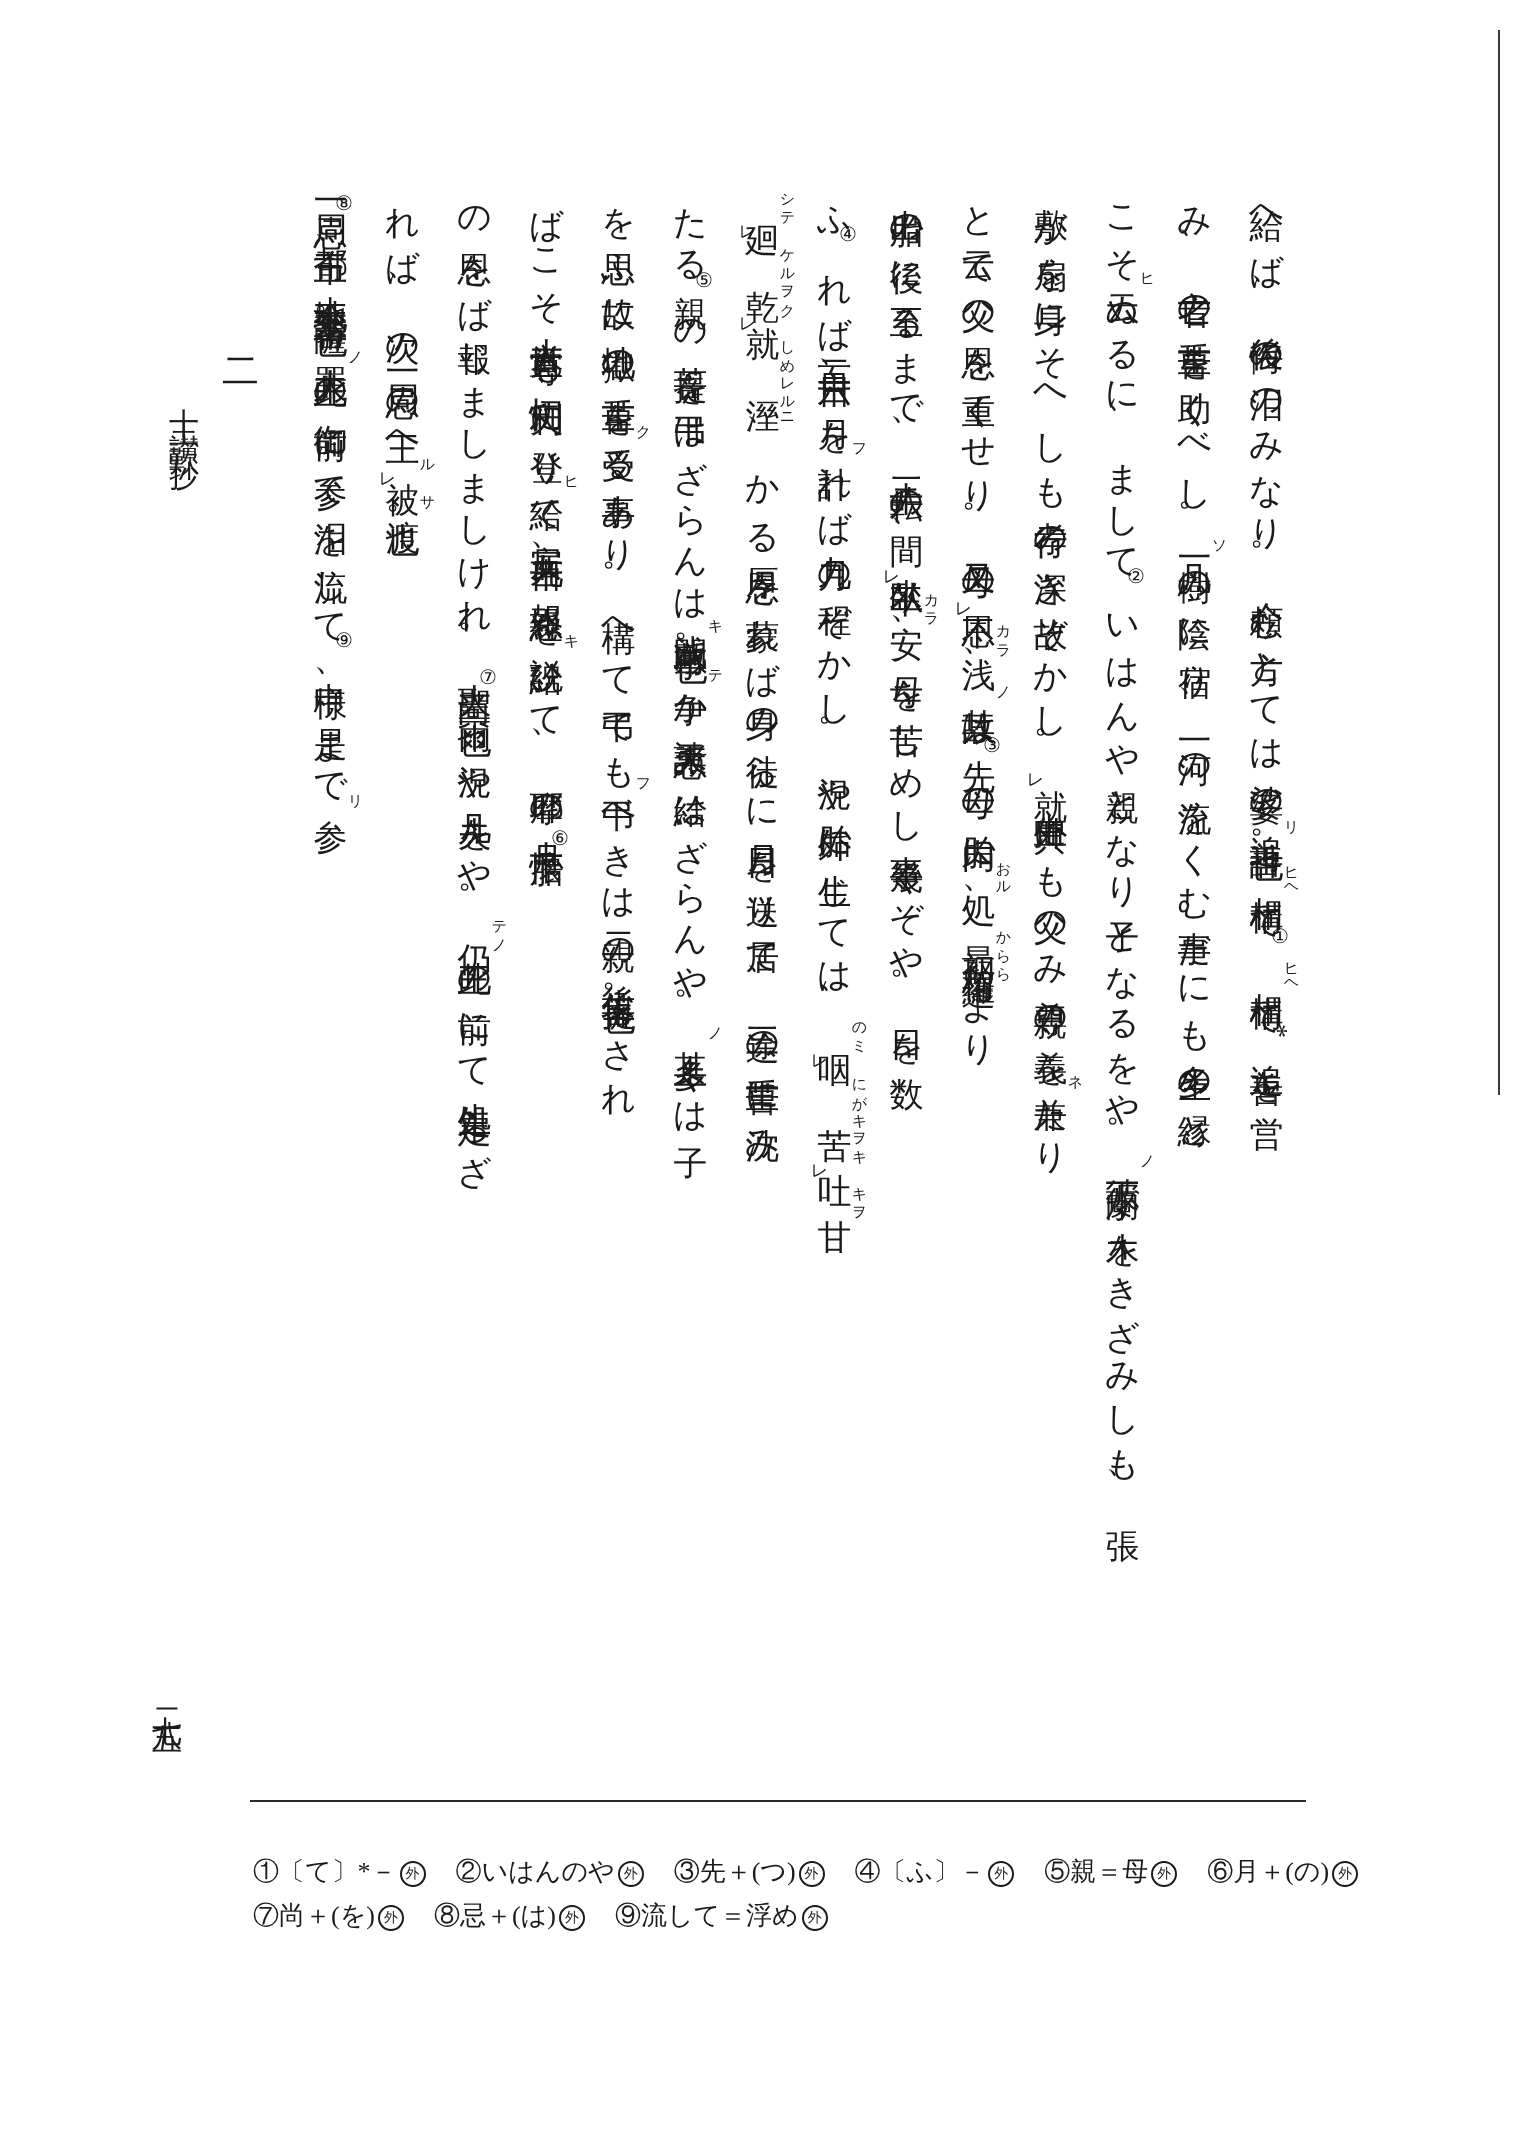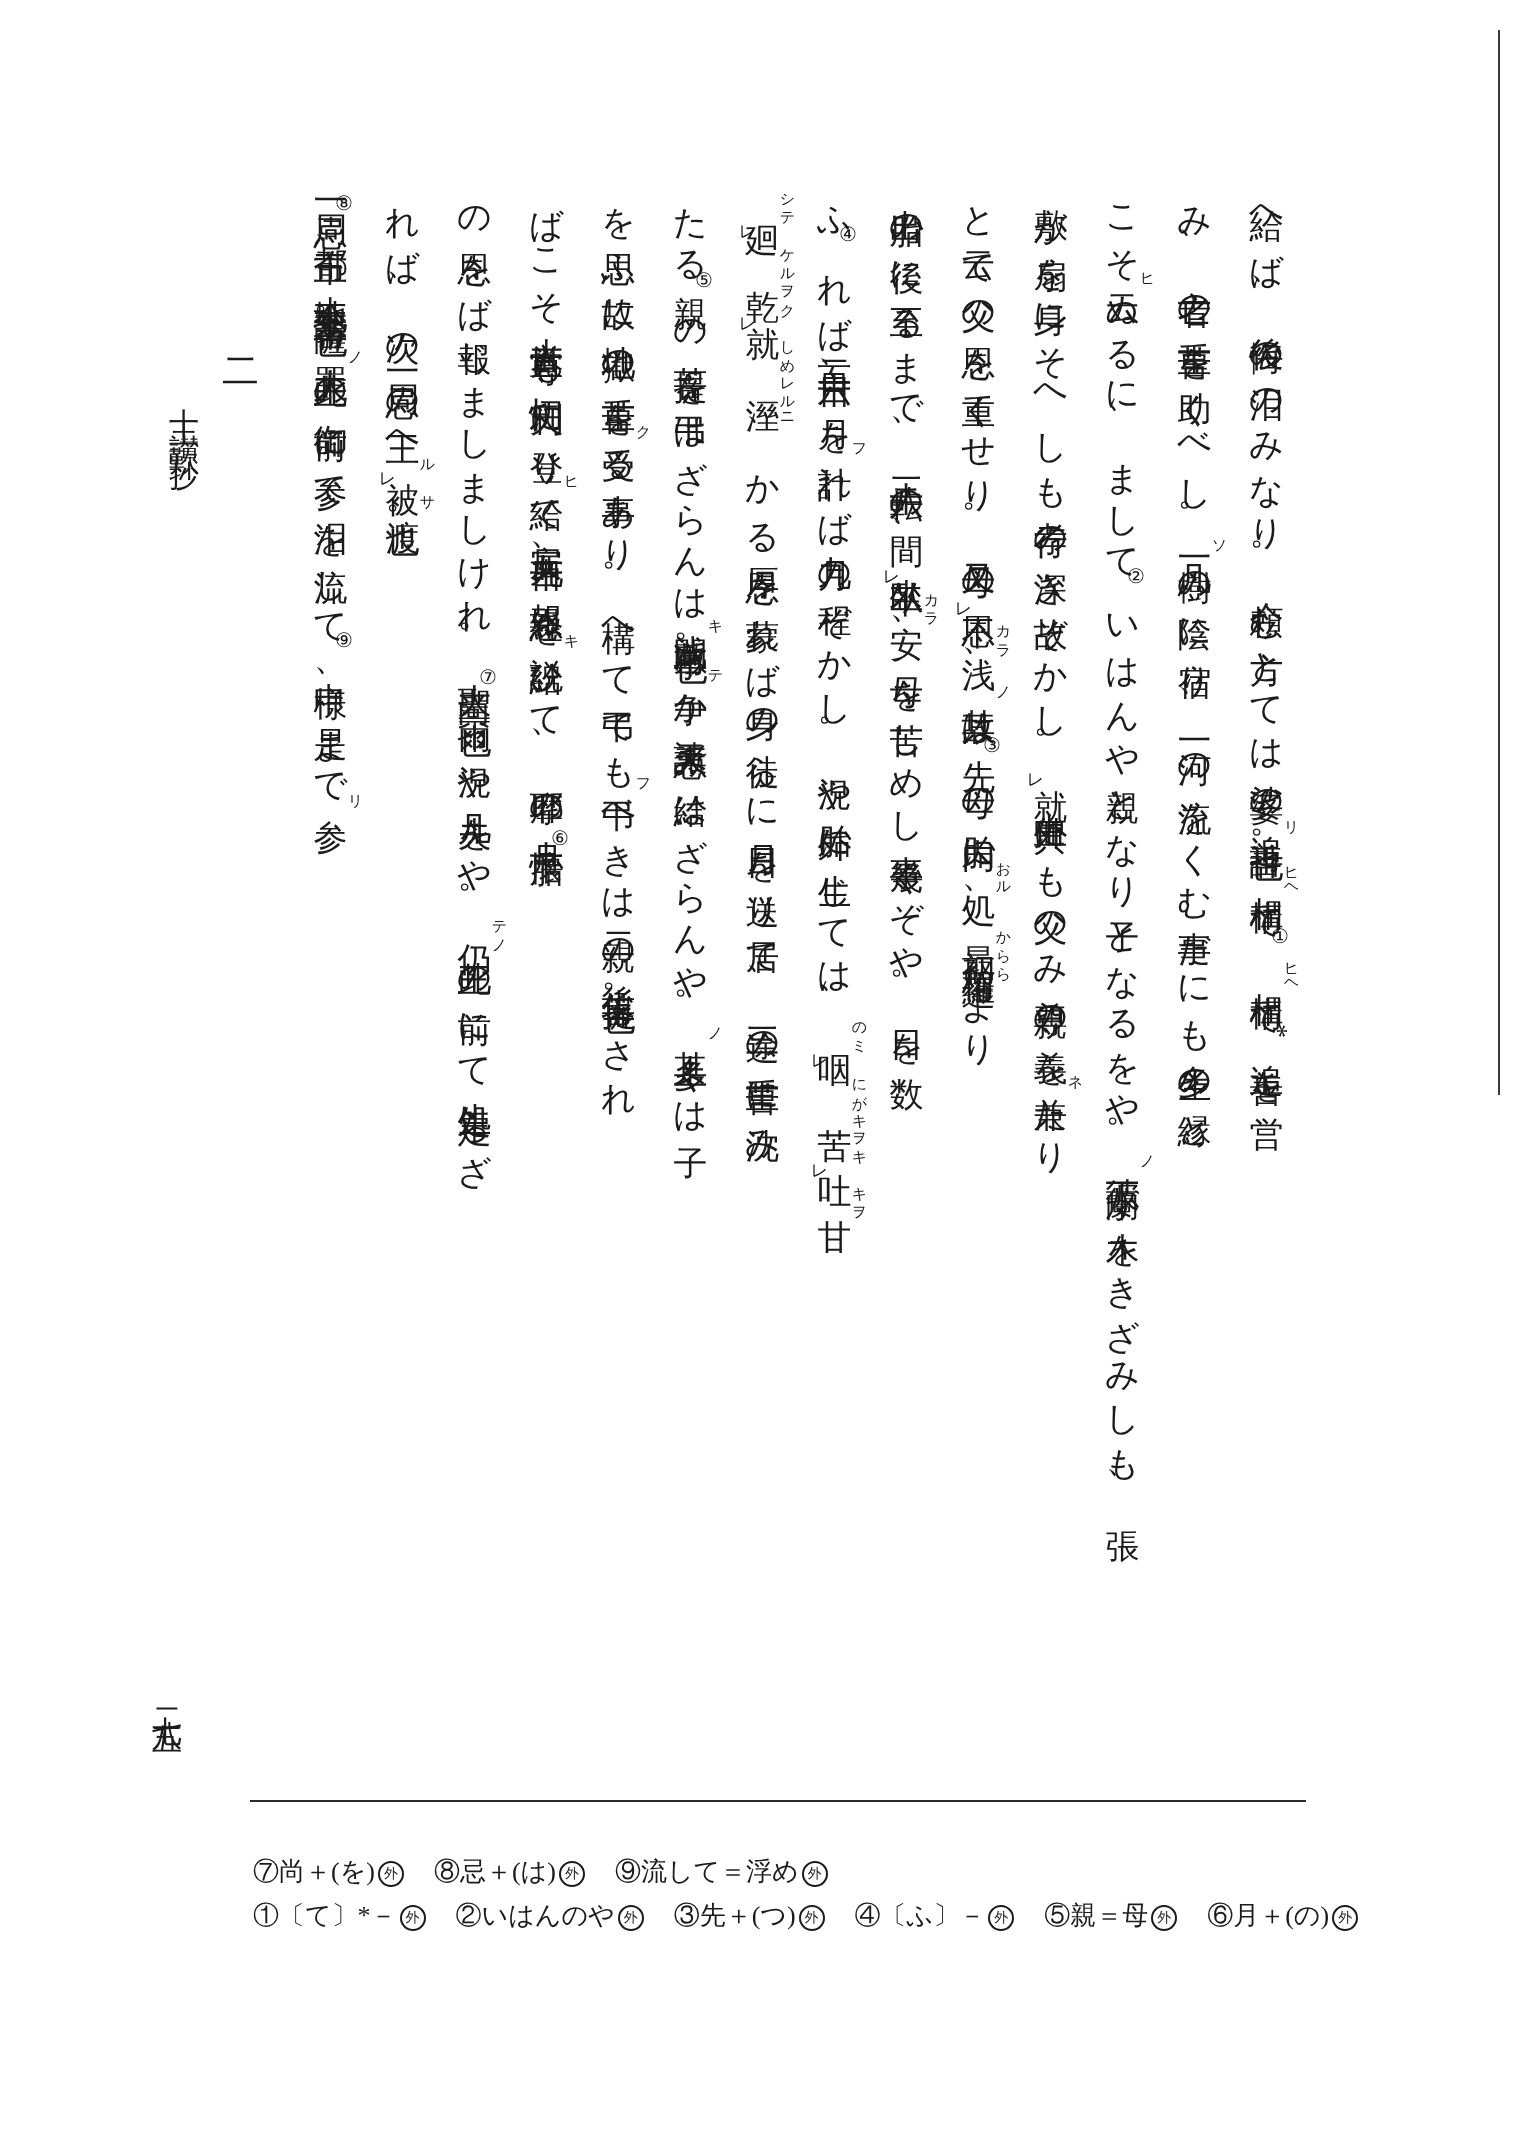--- a/index.html
+++ b/index.html
@@ -90,25 +90,25 @@
     <div class="tcol">れば、次の一周忌の王へ<ruby>被<rt>ル</rt></ruby><span class="kae">レ</span><ruby>渡<rt>サ</rt></ruby>也。</div>
     <div class="tcol">一周忌<span class="note">⑧</span>都市王、本地大勢至菩薩也。罪人<ruby>此<rt>ノ</rt></ruby>王の御前に参て泪を流して<span class="note">⑨</span>申様、是まで<ruby>参<rt>リ</rt></ruby></div>
   </div>
 
 <div class="page-number">二七八五</div>
 
 <div class="footnote-rule"></div>
 
 <div class="footnotes">
     <div class="fn-line">
-      <span class="fn-item">⑦尚＋(を)<span class="circ">外</span></span>
-      <span class="fn-item">⑧忌＋(は)<span class="circ">外</span></span>
-      <span class="fn-item">⑨流して＝浮め<span class="circ">外</span></span>
-    </div>
-    <div class="fn-line">
       <span class="fn-item">①〔て〕*－<span class="circ">外</span></span>
       <span class="fn-item">②いはんのや<span class="circ">外</span></span>
       <span class="fn-item">③先＋(つ)<span class="circ">外</span></span>
       <span class="fn-item">④〔ふ〕－<span class="circ">外</span></span>
       <span class="fn-item">⑤親＝母<span class="circ">外</span></span>
       <span class="fn-item">⑥月＋(の)<span class="circ">外</span></span>
     </div>
+    <div class="fn-line">
+      <span class="fn-item">⑦尚＋(を)<span class="circ">外</span></span>
+      <span class="fn-item">⑧忌＋(は)<span class="circ">外</span></span>
+      <span class="fn-item">⑨流して＝浮め<span class="circ">外</span></span>
+    </div>
   </div>
 
 </body></html>

